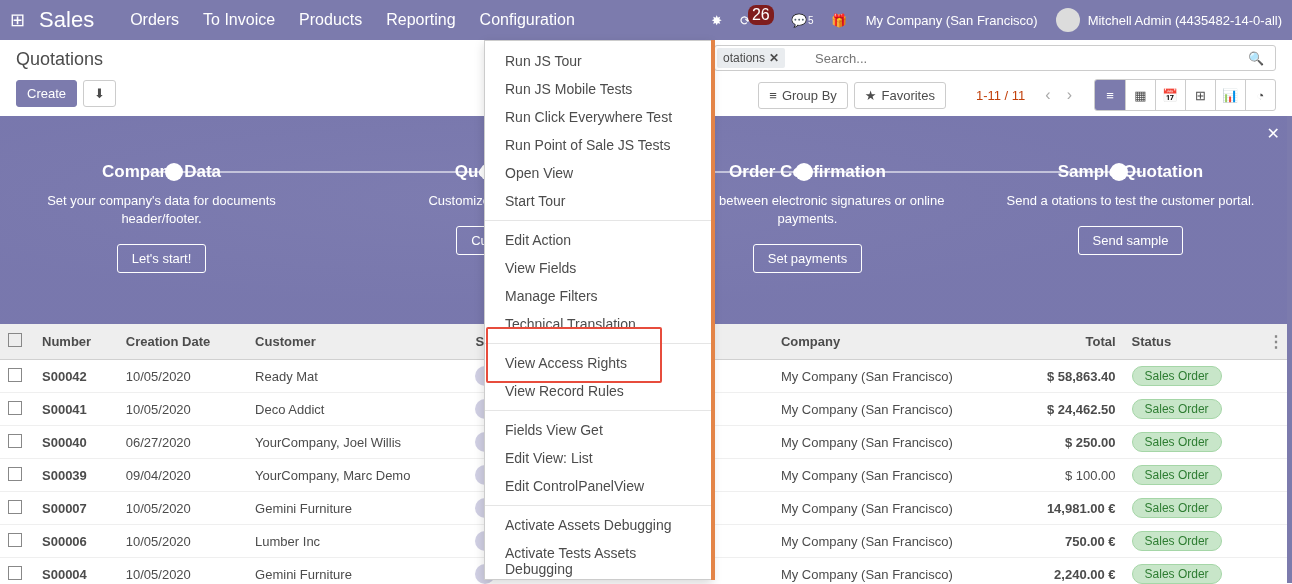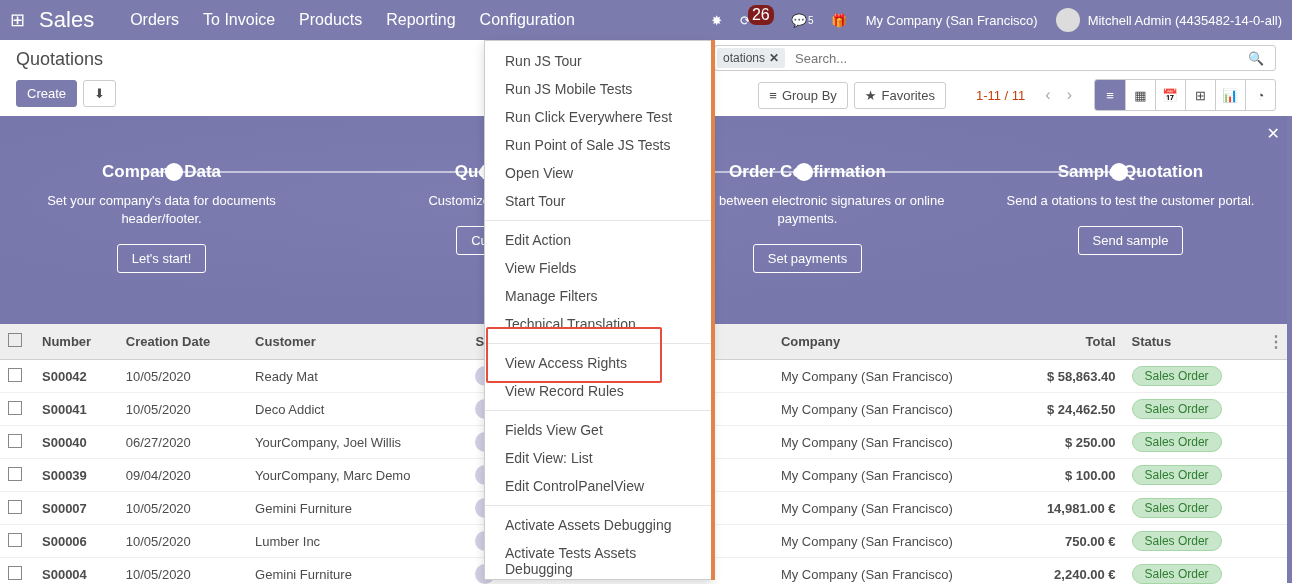--- a/index.html
+++ b/index.html
@@ -12,21 +12,21 @@
   .navbar .right-item{margin-left:18px;display:flex;align-items:center;position:relative;}
   .badge{background:#7f1d1d;border-radius:8px;font-size:16px;padding:1px 4px;position:relative;top:-5px;margin-left:-3px;}
   .avatar{width:24px;height:24px;border-radius:50%;background:#dcdcdc;margin-right:8px;}
   .subbar{height:76px;display:flex;align-items:center;padding:12px 16px;justify-content:space-between;}
   .subbar-left{display:flex;align-items:center;flex-wrap:wrap;}
   .page-title{font-size:18px;color:#4c4c4c;width:100%;margin-bottom:10px;}
   .btn{background:#fff;border:1px solid #ccc;border-radius:3px;padding:5px 10px;font-size:13px;cursor:pointer;color:#4c4c4c;}
   .btn-primary{background:#7c7bad;color:#fff;border-color:#7c7bad;}
   .btn+.btn{margin-left:6px;}
   .subbar-right{display:flex;align-items:center;flex-direction:column;align-items:flex-end;}
-  .search-row{display:flex;align-items:flex-end;border:1px solid #ccc;border-radius:3px;overflow:hidden;width:562px;margin-bottom:8px;}
+  .search-row{display:flex;align-items:flex-end;border:1px solid #ccc;border-radius:3px;overflow:hidden;width:562px;margin-bottom:8px;gap:20px;}
   .search-chip{background:#e9ecef;padding:3px 6px;margin:2px;border-radius:2px;font-size:12px;display:flex;align-items:center;}
   .search-chip .x{margin-left:4px;font-weight:bold;cursor:pointer;}
   .search-input{border:none;outline:none;flex:1;padding:4px 8px;font-size:13px;}
   .search-icon-btn{padding:4px 10px;cursor:pointer;}
   .controls-row{display:flex;align-items:center;}
   .controls-row .btn{display:inline-flex;align-items:center;}
   .ico{font-family:inherit;margin-right:5px;}
   .pager{color:#c2410c;margin:0 12px;}
   .chev{font-size:16px;color:#aaa;padding:0 8px;cursor:pointer;}
   .view-btns{display:flex;border:1px solid #ccc;border-radius:3px;overflow:hidden;}
@@ -209,21 +209,21 @@
           <td></td>
         </tr>
         <tr>
           <td><span class="chk"></span></td>
           <td style="font-weight:600">S00039</td>
           <td>09/04/2020</td>
           <td>YourCompany, Marc Demo</td>
           <td><span class="ava"></span>M</td>
           <td>products</td>
           <td>My Company (San Francisco)</td>
-          <td class="t-right" style="font-weight:700">$ 100.00</td>
+          <td class="t-right" style="font-weight:400">$ 100.00</td>
           <td><span class="status-pill">Sales Order</span></td>
           <td></td>
         </tr>
         <tr>
           <td><span class="chk"></span></td>
           <td style="font-weight:600">S00007</td>
           <td>10/05/2020</td>
           <td>Gemini Furniture</td>
           <td><span class="ava"></span>M</td>
           <td>quirements</td>

